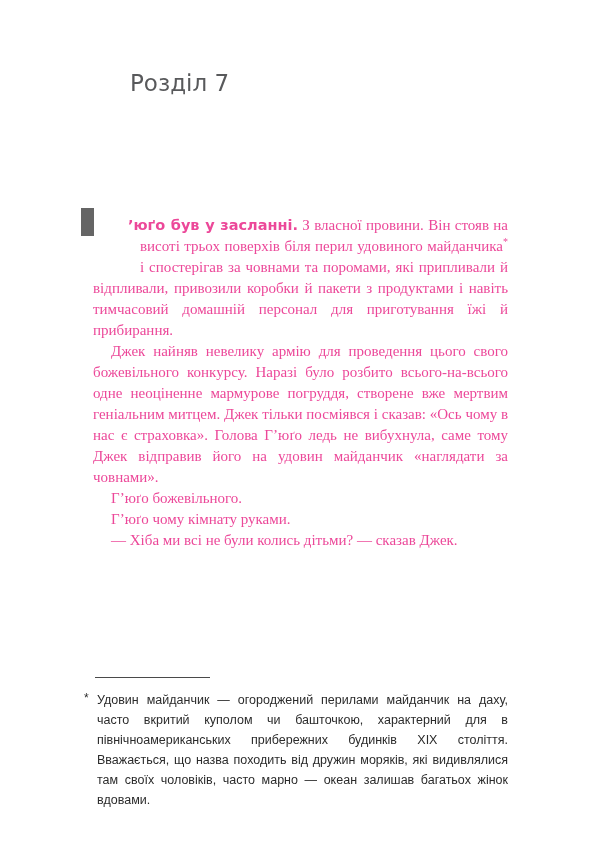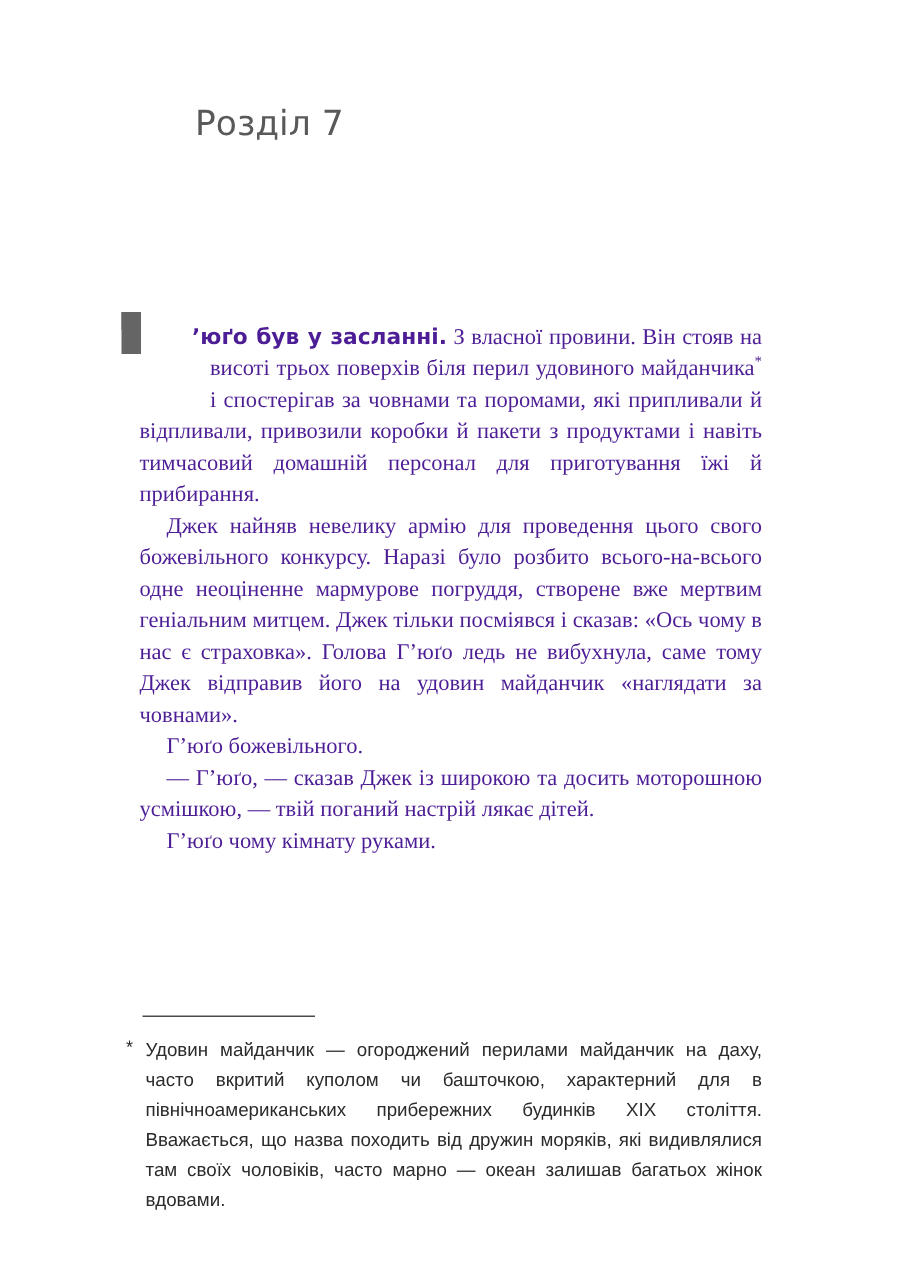--- a/index.html
+++ b/index.html
@@ -24,21 +24,21 @@
     color: #58595b;
   }
 
   .body-text {
     position: absolute;
     left: 93px;
     top: 215px;
     width: 415px;
     font-size: 15px;
     line-height: 21px;
-    color: #4c1d95;
+    color: #ec4899;
     text-align: justify;
   }
   .body-text p { margin: 0; text-indent: 18px; }
   .body-text p.lead-paragraph { text-indent: -12px; }
 
   .dropcap-float {
     float: left;
     width: 47px;
     height: 60px;
     padding-top: 3px;
@@ -109,22 +109,22 @@
 
     <p class="lead-paragraph">
       <span class="dropcap-float">
         <span class="dropcap-shape"></span>
         <span class="sr-only">Г</span>
       </span><span class="lead-bold">’юґо був у засланні.</span><span> З власної провини. Він стояв на висоті трьох поверхів біля перил удовиного майданчика</span><sup class="footnote-ref">*</sup><span> і спостерігав за човнами та поромами, які припливали й відпливали, привозили коробки й пакети з продуктами і навіть тимчасовий домашній персонал для приготування їжі й прибирання.</span>
     </p>
 
     <p>Джек найняв невелику армію для проведення цього свого божевільного конкурсу. Наразі було розбито всього-на-всього одне неоціненне мармурове погруддя, створене вже мертвим геніальним митцем. Джек тільки посміявся і сказав: «Ось чому в нас є страховка». Голова Г’юґо ледь не вибухнула, саме тому Джек відправив його на удовин майданчик «наглядати за човнами».</p>
     <p>Г’юґо божевільного.</p>
-    <p>— Г’юґо, — сказав Джек із широкою та досить моторошною усмішкою, — твій поганий настрій лякає дітей.</p>
     <p>Г’юґо чому кімнату руками.</p>
+    <p>— Хіба ми всі не були колись дітьми? — сказав Джек.</p>
 
   </div>
 
   <div class="footnote-sep"></div>
 
   <div class="footnote">
     <span class="footnote-marker">*</span><span>Удовин майданчик — огороджений перилами майданчик на даху, часто вкритий куполом чи башточкою, характерний для в північноамериканських прибережних будинків XIX століття. Вважається, що назва походить від дружин моряків, які видивлялися там своїх чоловіків, часто марно — океан залишав багатьох жінок вдовами.</span>
   </div>
 
 </div>

